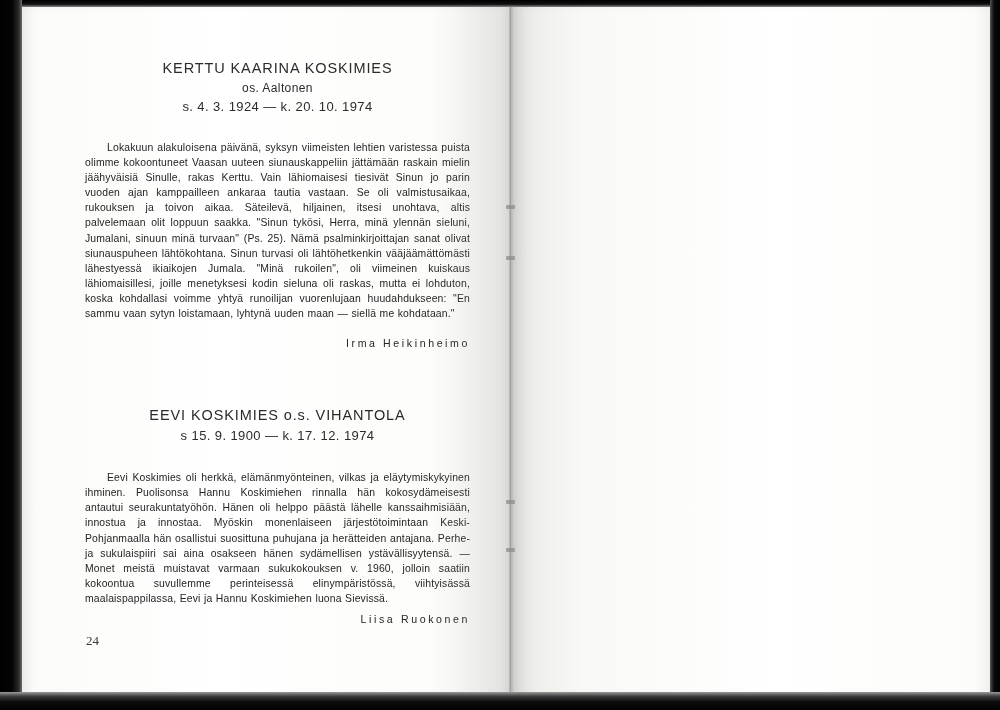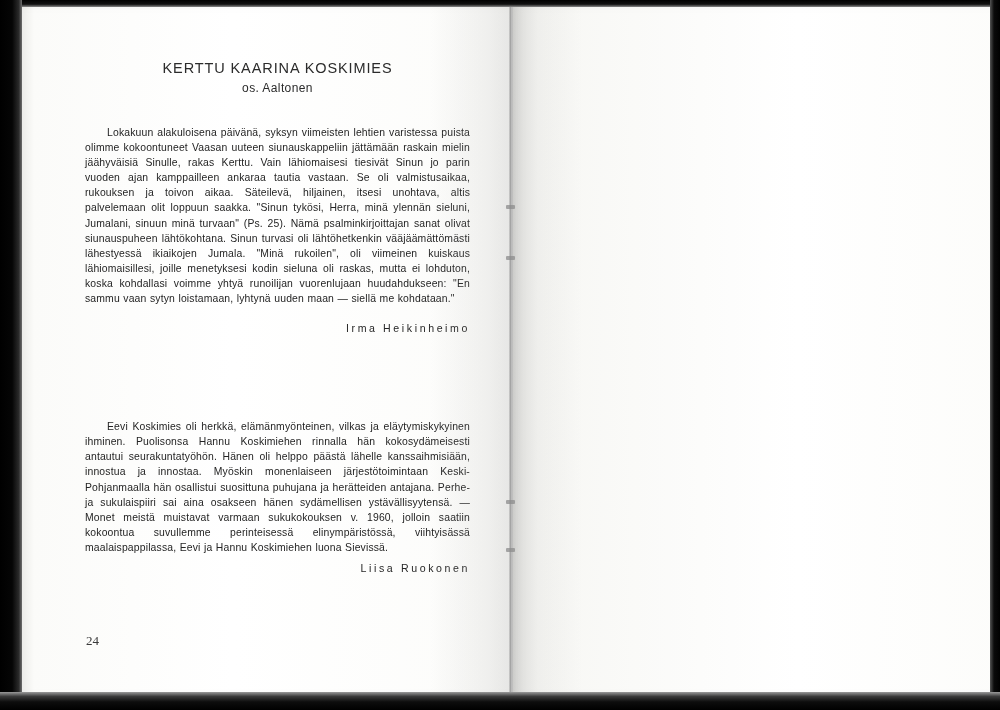--- a/index.html
+++ b/index.html
@@ -47,21 +47,20 @@
     width: 1000px; height: 18px;
     background: linear-gradient(to top, #000 0%, #0d0d0d 45%, #3a3a3a 75%, #9a9a9a 100%);
   }
 
   
   .paper {
     position: absolute;
     top: 5px;
     height: 692px;
     background: #fdfdfb;
-    padding-left: 40px;
   }
   .page-left {
     left: 20px;
     width: 492px;
     background:
       linear-gradient(to right, #e9e9e6 0px, #fbfbf9 14px, #ffffff 40%, #fcfcfa 88%, #efefec 100%);
     box-shadow: inset -6px 0 14px -8px rgba(120,120,120,0.55);
   }
   .page-right {
     left: 512px;
@@ -173,31 +172,34 @@
 <body>
 
 <div id="scan">
 
   <div class="paper page-left">
 
     <div class="column col-left">
 
       <h1 class="memorial-title">KERTTU KAARINA KOSKIMIES</h1>
       <p class="memorial-sub">os. Aaltonen</p>
+      <p class="memorial-dates">s. 4. 3. 1924 — k. 20. 10. 1974</p>
 
       <div style="height:26px"></div>
 
       <p class="body-text">Lokakuun alakuloisena päivänä, syksyn viimeisten lehtien varistessa puista olimme kokoontuneet Vaasan uuteen siunauskappeliin jättämään raskain mielin jäähyväisiä Sinulle, rakas Kerttu. Vain lähiomaisesi tiesivät Sinun jo parin vuoden ajan kamppailleen ankaraa tautia vastaan. Se oli valmistusaikaa, rukouksen ja toivon aikaa. Säteilevä, hiljainen, itsesi unohtava, altis palvelemaan olit loppuun saakka. "Sinun tykösi, Herra, minä ylennän sieluni, Jumalani, sinuun minä turvaan" (Ps. 25). Nämä psalminkirjoittajan sanat olivat siunauspuheen lähtökohtana. Sinun turvasi oli lähtöhetkenkin vääjäämättömästi lähestyessä ikiaikojen Jumala. "Minä rukoilen", oli viimeinen kuiskaus lähiomaisillesi, joille menetyksesi kodin sieluna oli raskas, mutta ei lohduton, koska kohdallasi voimme yhtyä runoilijan vuorenlujaan huudahdukseen: "En sammu vaan sytyn loistamaan, lyhtynä uuden maan — siellä me kohdataan."</p>
 
       <div style="height:16px"></div>
 
       <p class="signature">Irma Heikinheimo</p>
 
       <div style="height:58px"></div>
 
+      <h1 class="memorial-title">EEVI KOSKIMIES o.s. VIHANTOLA</h1>
+      <p class="memorial-dates">s 15. 9. 1900 — k. 17. 12. 1974</p>
 
       <div style="height:27px"></div>
 
       <p class="body-text">Eevi Koskimies oli herkkä, elämänmyönteinen, vilkas ja eläytymiskykyinen ihminen. Puolisonsa Hannu Koskimiehen rinnalla hän kokosydämeisesti antautui seurakuntatyöhön. Hänen oli helppo päästä lähelle kanssaihmisiään, innostua ja innostaa. Myöskin monenlaiseen järjestötoimintaan Keski-Pohjanmaalla hän osallistui suosittuna puhujana ja herätteiden antajana. Perhe- ja sukulaispiiri sai aina osakseen hänen sydämellisen ystävällisyytensä. — Monet meistä muistavat varmaan sukukokouksen v. 1960, jolloin saatiin kokoontua suvullemme perinteisessä elinympäristössä, viihtyisässä maalaispappilassa, Eevi ja Hannu Koskimiehen luona Sievissä.</p>
 
       <div style="height:7px"></div>
 
       <p class="signature">Liisa Ruokonen</p>
     </div>
 

